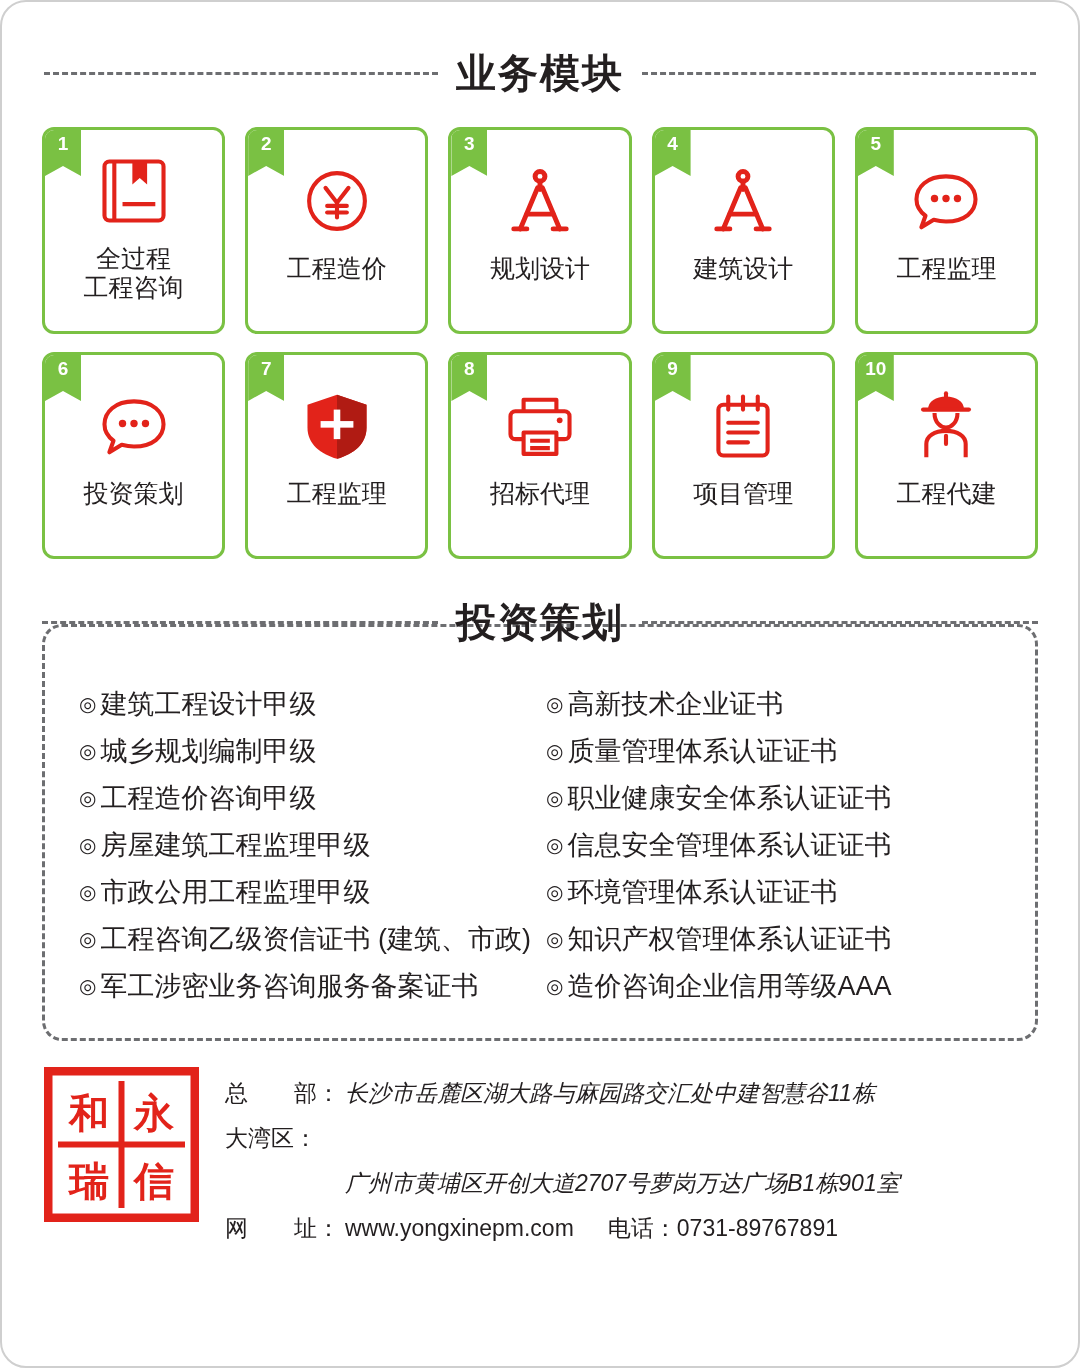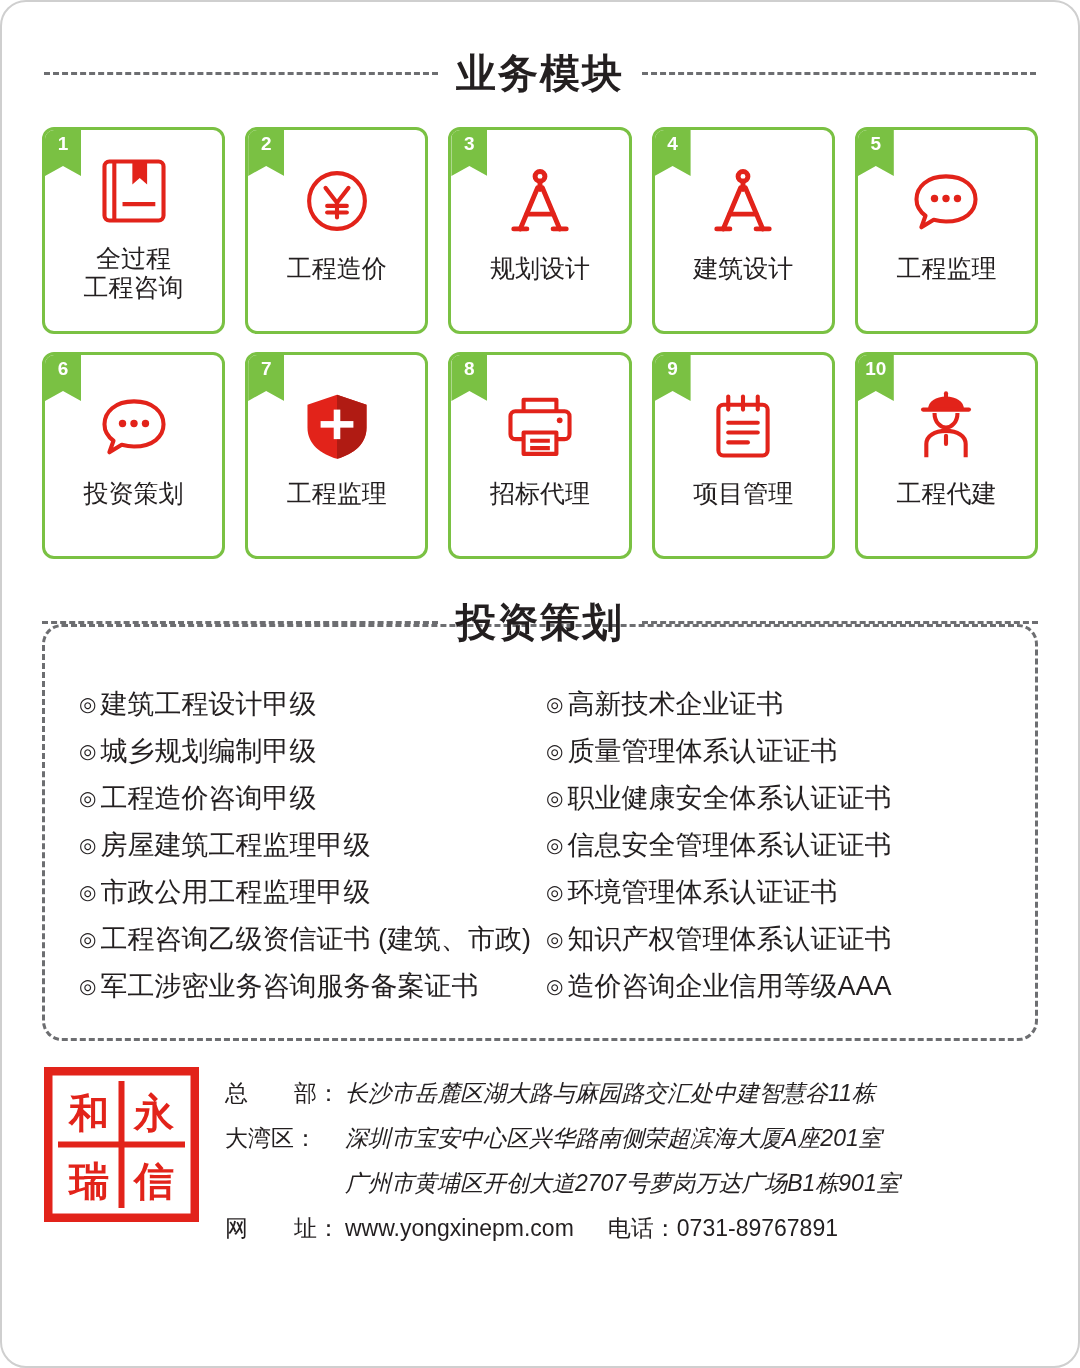--- a/index.html
+++ b/index.html
@@ -374,21 +374,20 @@
       </svg>
     </div>
 
     <div class="contact">
       <div class="contact-row">
         <span class="lbl">总　　部：</span>
         <span class="val">长沙市岳麓区湖大路与麻园路交汇处中建智慧谷11栋</span>
       </div>
       <div class="contact-row">
         <span class="lbl">大湾区：</span>
-        <span class="val">深圳市宝安中心区兴华路南侧荣超滨海大厦A座201室</span>
       </div>
       <div class="contact-row">
         <span class="lbl"></span>
         <span class="val">广州市黄埔区开创大道2707号萝岗万达广场B1栋901室</span>
       </div>
       <div class="contact-row">
         <span class="lbl">网　　址：</span>
         <span>www.yongxinepm.com</span>
         <span class="tel-lbl">电话：</span>
         <span>0731-89767891</span>

